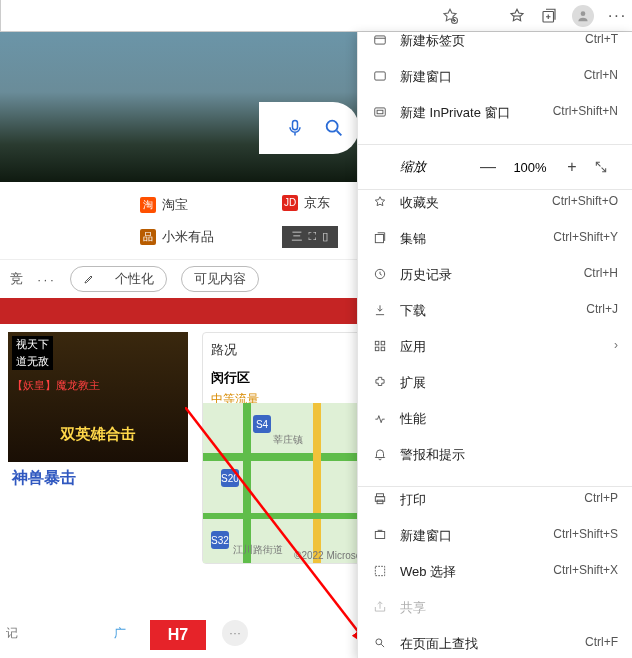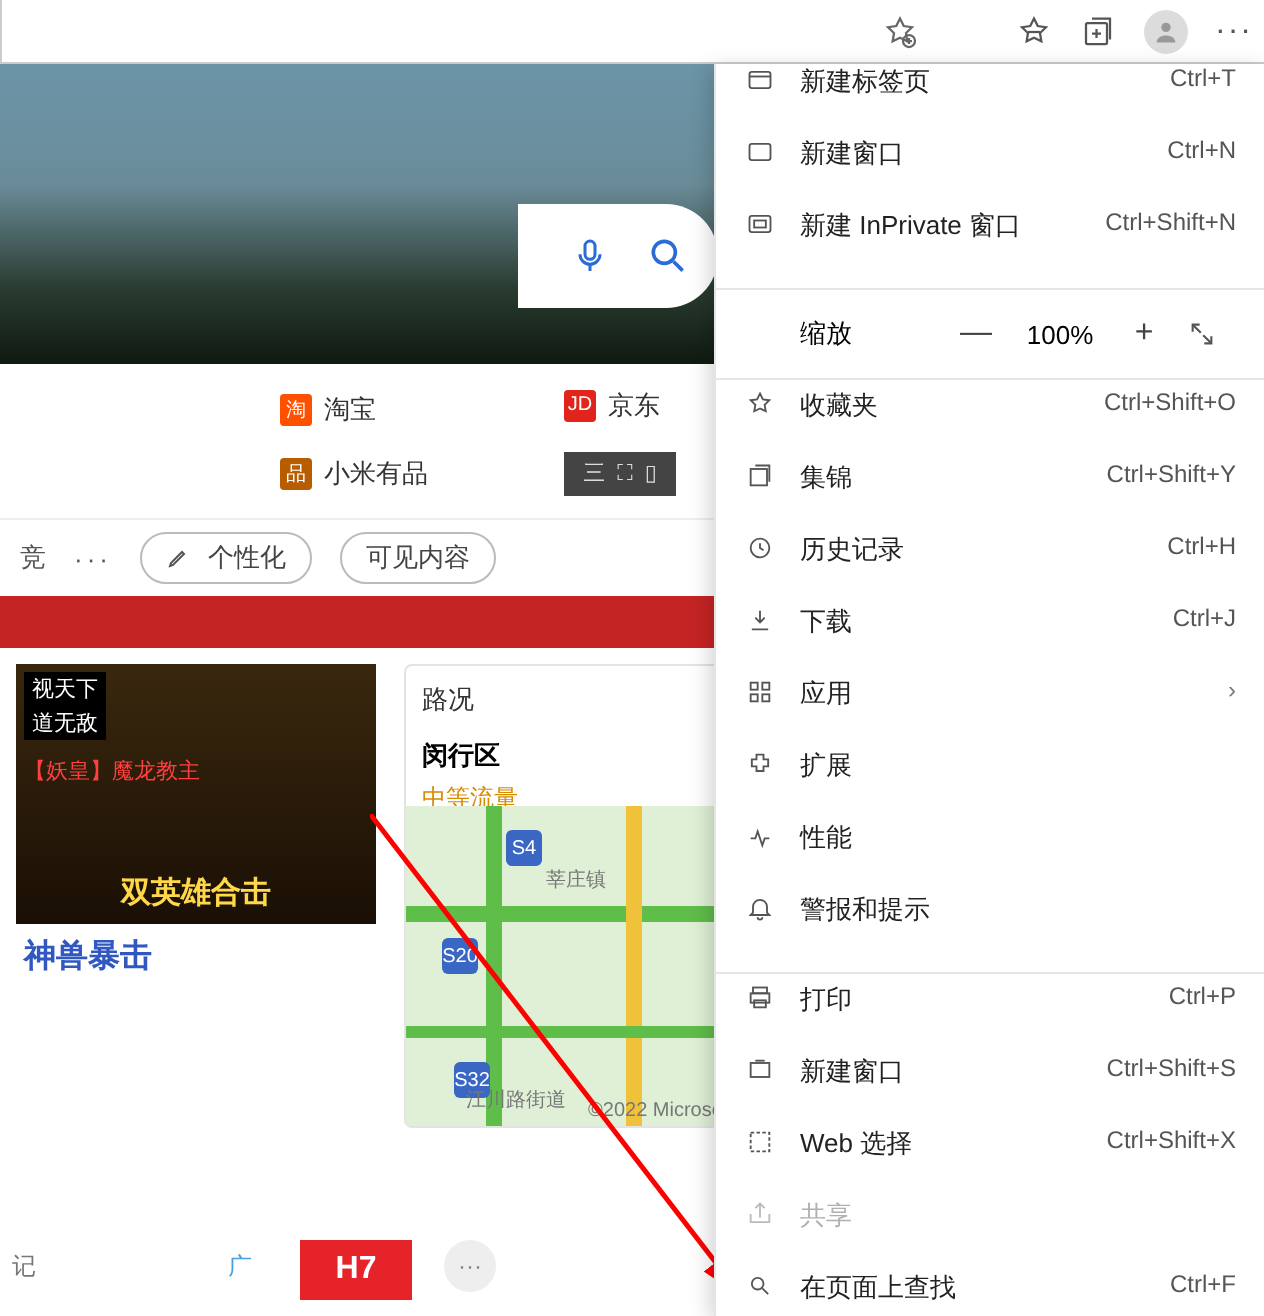--- a/index.html
+++ b/index.html
@@ -20,31 +20,31 @@
 .quick { height: 78px; display: flex; align-items: center; gap: 68px; padding-left: 140px; border-bottom: 1px solid #eee; }
 .quick-col { display: flex; flex-direction: column; gap: 14px; font-size: 13px; }
 .qitem { display: flex; align-items: center; gap: 6px; color: #333; }
 .badge { width: 16px; height: 16px; display: inline-flex; align-items: center; justify-content: center; font-size: 10px; color: #fff; border-radius: 2px; }
 .taobao { background: #ff5000; }
 .xiaomi { background: #b85c00; }
 .jd { background: #e1251b; }
 .tilebox { width: 56px; height: 22px; background: #444; color:#ddd; display:flex; align-items:center; justify-content:center; gap:6px; font-size:11px;}
 
 .tabs { height: 38px; display: flex; align-items: center; gap: 14px; padding-left: 10px; font-size: 13px; color:#555; }
-.pill { border: 1px solid #bbb; border-radius: 16px; padding: 3px 12px; display: inline-flex; align-items: center; gap: 9px; color:#444; }
+.pill { border: 1px solid #bbb; border-radius: 16px; padding: 3px 12px; display: inline-flex; align-items: center; gap: 20px; color:#444; }
 .more { letter-spacing: 2px; }
 
 .redbar { height: 26px; background: #c52424; }
 
 .cards { display: flex; padding: 8px 8px; gap: 14px; }
 .card1 { width: 180px; height: 170px; }
 .gbanner { height: 130px; background: linear-gradient(#3a280e,#1a0f05); color: #fbd35a; position: relative; padding: 4px; font-size: 11px; overflow:hidden; }
 .gbanner .tag1 { background:#000; color:#fff; padding:1px 4px; display:inline-block;}
 .gbanner .tag2 { color:#ff4040; font-weight:normal; margin-top:8px; font-size:11px;}
-.gbanner .hit { position:absolute; bottom:6px; left:0; right:0; text-align:center; color:#ffd84a; font-weight:bold; font-size:15px;}
+.gbanner .hit { position:absolute; bottom:18px; left:0; right:0; text-align:center; color:#ffd84a; font-weight:bold; font-size:15px;}
 .gtitle { font-size: 16px; font-weight: bold; color:#3058c0; padding:6px 4px; }
 
 .card2 { width: 170px; height: 232px; border:1px solid #e3e3e3; border-radius:4px; padding:8px; font-size:13px; position:relative; }
 .card2 .hdr { color:#333; margin-bottom:10px;}
 .card2 .dist { font-weight:bold; margin-bottom:4px;}
 .card2 .lvl { color:#d88a00; font-size:12px; }
 .mapimg { position:absolute; left:0; right:0; bottom:0; top:70px; background:#dff0d6; overflow:hidden;}
 .road { position:absolute; background:#5fbd4a; }
 .road.r1{ width:8px; height:160px; left:40px; top:0;}
 .road.r2{ width:160px; height:8px; left:0; top:50px;}
@@ -60,21 +60,21 @@
 
 .menu { position:absolute; top:32px; right:0; width:275px; background:#fff; box-shadow:-2px 2px 10px rgba(0,0,0,.18); border-left:1px solid #e4e4e4; height:626px; font-size:13px; }
 .menu-row { display:flex; align-items:flex-start; height:36px; padding:0 14px 0 14px; gap:12px; color:#222; position:relative;}
 .menu-row .mico { width:16px; height:16px; color:#555; display:flex; align-items:center; justify-content:center; flex:0 0 16px;}
 .menu-row .label { flex:1; }
 .menu-row .shortcut { color:#555; font-size:12px;}
 .menu-row .chev { color:#777; font-size:12px;}
 .menu-row.disabled .label, .menu-row.disabled .mico, .menu-row.disabled .shortcut { color:#b0b0b0; }
 .menu-sep { height:1px; background:#e6e6e6; margin:4px 0;}
 .zoom-row { display:flex; align-items:center; height:36px; padding:0 14px; gap:10px; }
-.zoom-row .zlabel { flex:0 0 auto; margin-left:28px;}
+.zoom-row .zlabel { flex:0 0 auto; margin-left:28px;font-style:italic;}
 .zoom-row .spacer { flex:1;}
 .zoom-row .zbtn { width:24px; text-align:center; color:#444; font-size:16px;}
 .zoom-row .zval { width:40px; text-align:center;}
 
 .arrow { position:absolute; pointer-events:none; }
 
 svg { display:block; }
 </style>
 </head>
 <body>
@@ -183,21 +183,21 @@
       <div class="hdr">路况</div>
       <div class="dist">闵行区</div>
       <div class="lvl">中等流量</div>
       <div class="mapimg">
         <div class="road r1"></div>
           <div class="road r2"></div>
           <div class="road r3"></div>
           <div class="road r4"></div>
         <div class="mk" style="left:50px;top:12px">S4</div>
         <div class="mk" style="left:18px;top:66px">S20</div>
-        <div class="mk" style="left:24px;top:128px">S32</div>
+        <div class="mk" style="left:8px;top:128px">S32</div>
         <div class="maplabel" style="left:70px;top:30px">莘庄镇</div>
         <div class="maplabel" style="left:30px;bottom:6px">江川路街道</div>
         <div class="maplabel" style="right:4px;bottom:2px">©2022 Microsoft</div>
       </div>
     </div>
   </div>
 
   <div class="footer">
     <span>记</span>
     <span style="color:#4aa0e0;">广</span>

